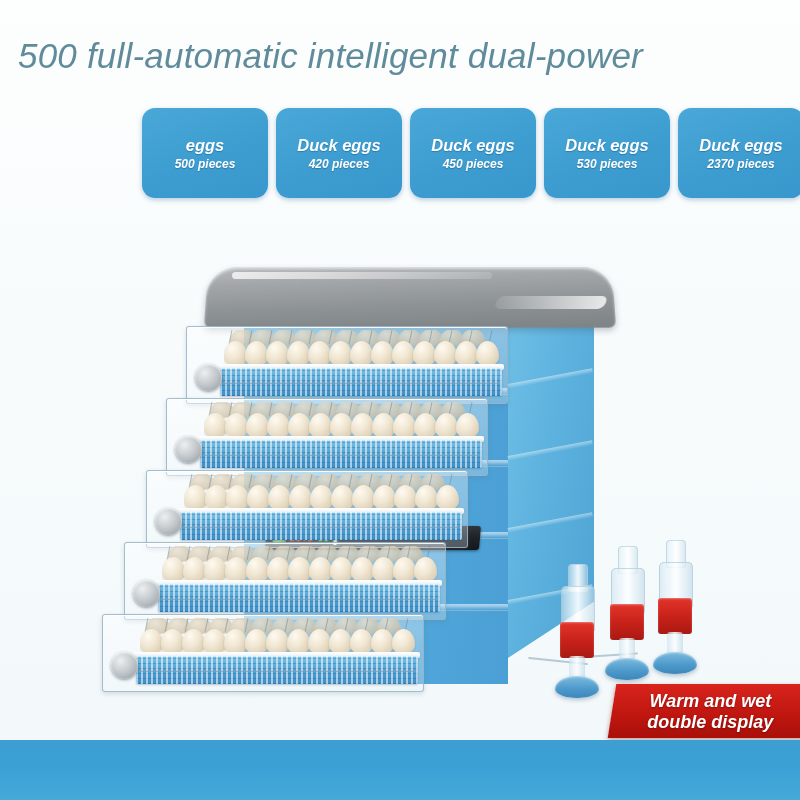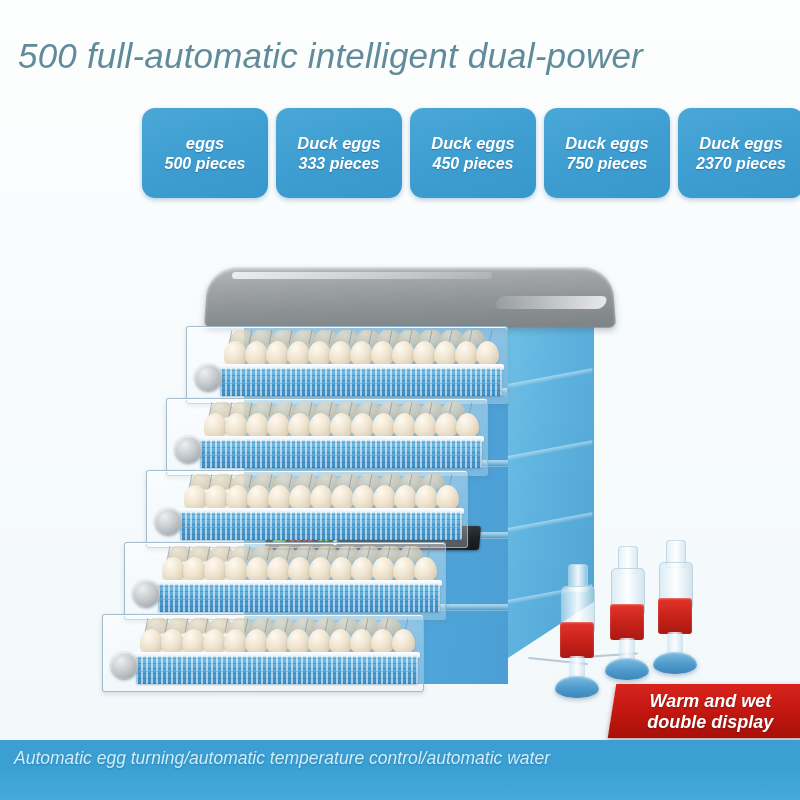--- a/index.html
+++ b/index.html
@@ -23,21 +23,21 @@
               display:flex; gap:8px;padding-left:36px; }
   .spec-box {
     width:126px; height:90px; border-radius:13px;
     background:linear-gradient(160deg,#4aa8d8 0%,#3d9dd0 55%,#3897cc 100%);
     box-shadow:0 2px 5px rgba(40,110,160,.32);
     display:flex; flex-direction:column; align-items:center;
     justify-content:center; gap:2px;
     color:#ffffff; font-weight:bold; font-size:16.5px;
     text-shadow:0 1px 1px rgba(0,60,100,.35);
   }
-  .spec-box .ln2 { font-size:16px; }
+  .spec-box .ln2 { font-size:12px; }
 
   
   .machine { position:absolute; left:0; top:250px; width:800px; height:470px; }
 
   
   .lid-wrap { position:absolute; left:206px; top:16px; width:408px; height:62px; }
   .lid {
     position:absolute; inset:0;
     background:linear-gradient(178deg,#b9bcbe 0%,#a2a6a9 26%,#8d9295 62%,#7d8285 100%);
     border-radius:30px 30px 7px 7px;
@@ -188,29 +188,29 @@
 
   <div class="title">500 full-automatic intelligent dual-power</div>
 
   <div class="spec-row">
     <div class="spec-box">
       <div>eggs</div>
       <div class="ln2">500 pieces</div>
     </div>
     <div class="spec-box">
       <div>Duck eggs</div>
-      <div class="ln2">333 pieces</div>
+      <div class="ln2">420 pieces</div>
     </div>
     <div class="spec-box">
       <div>Duck eggs</div>
       <div class="ln2">450 pieces</div>
     </div>
     <div class="spec-box">
       <div>Duck eggs</div>
-      <div class="ln2">750 pieces</div>
+      <div class="ln2">530 pieces</div>
     </div>
     <div class="spec-box">
       <div>Duck eggs</div>
       <div class="ln2">2370 pieces</div>
     </div>
   </div>
 
   <div class="machine">
 
     <div class="body-box">
@@ -543,17 +543,16 @@
 
   <div class="red-banner">
     <div class="txt">
       <div>Warm and wet</div>
       <div>double display</div>
     </div>
   </div>
 
   <div class="bottom-banner">
     <div class="txt">
-      <div>Automatic egg turning/automatic temperature control/automatic water</div>
     </div>
   </div>
 
 </div>
 
 </body></html>

